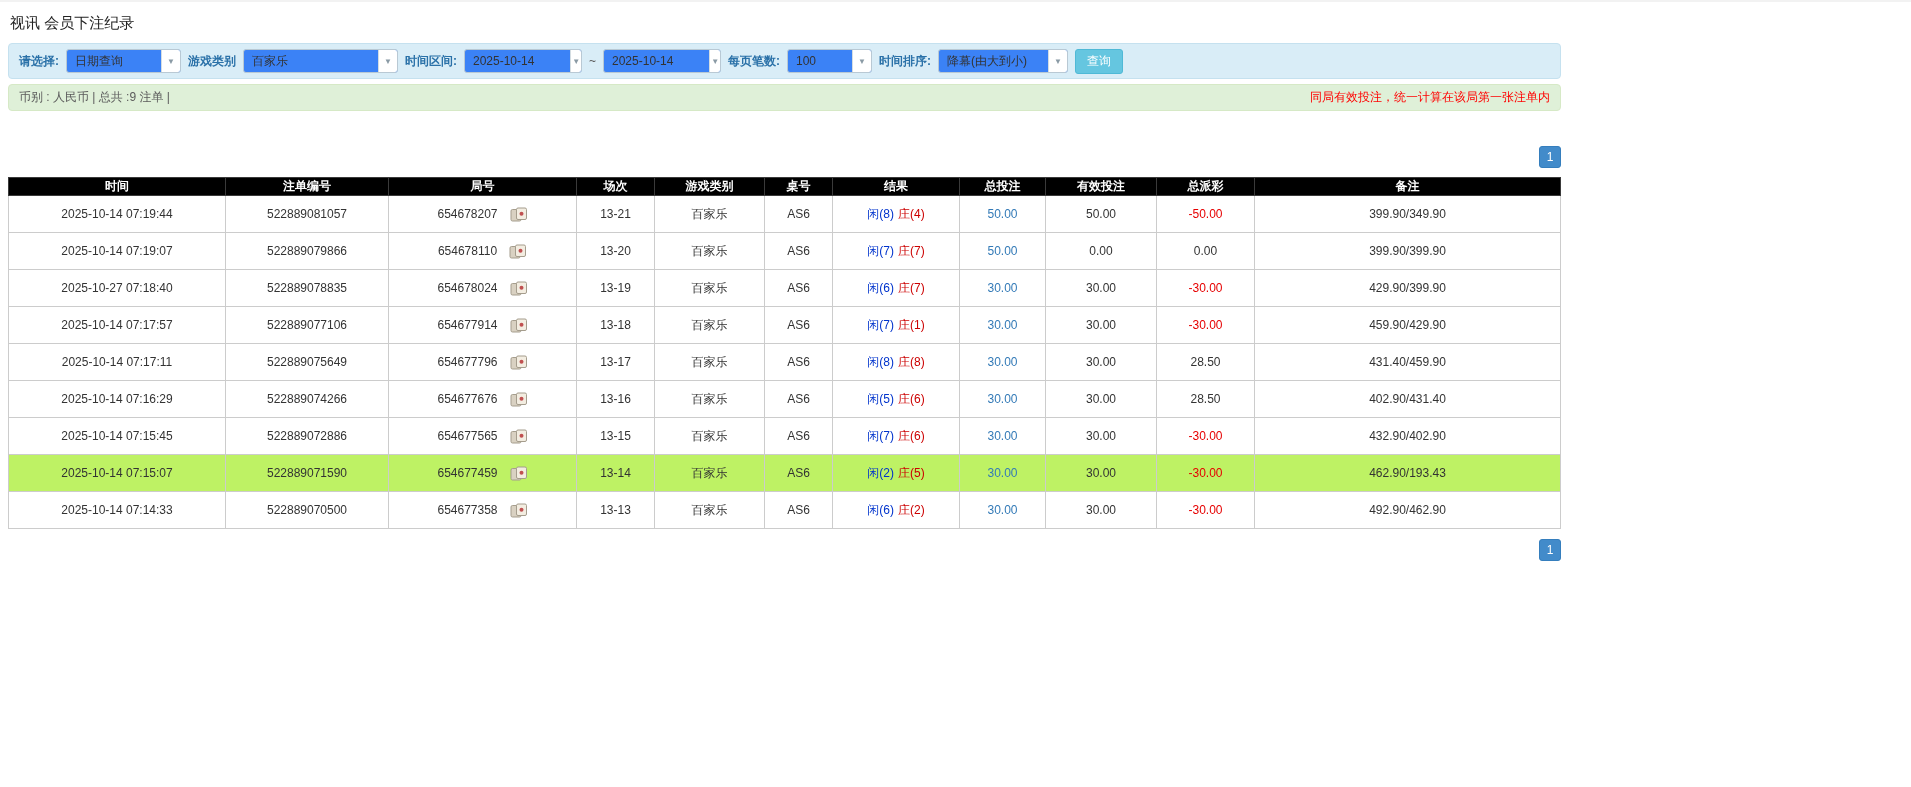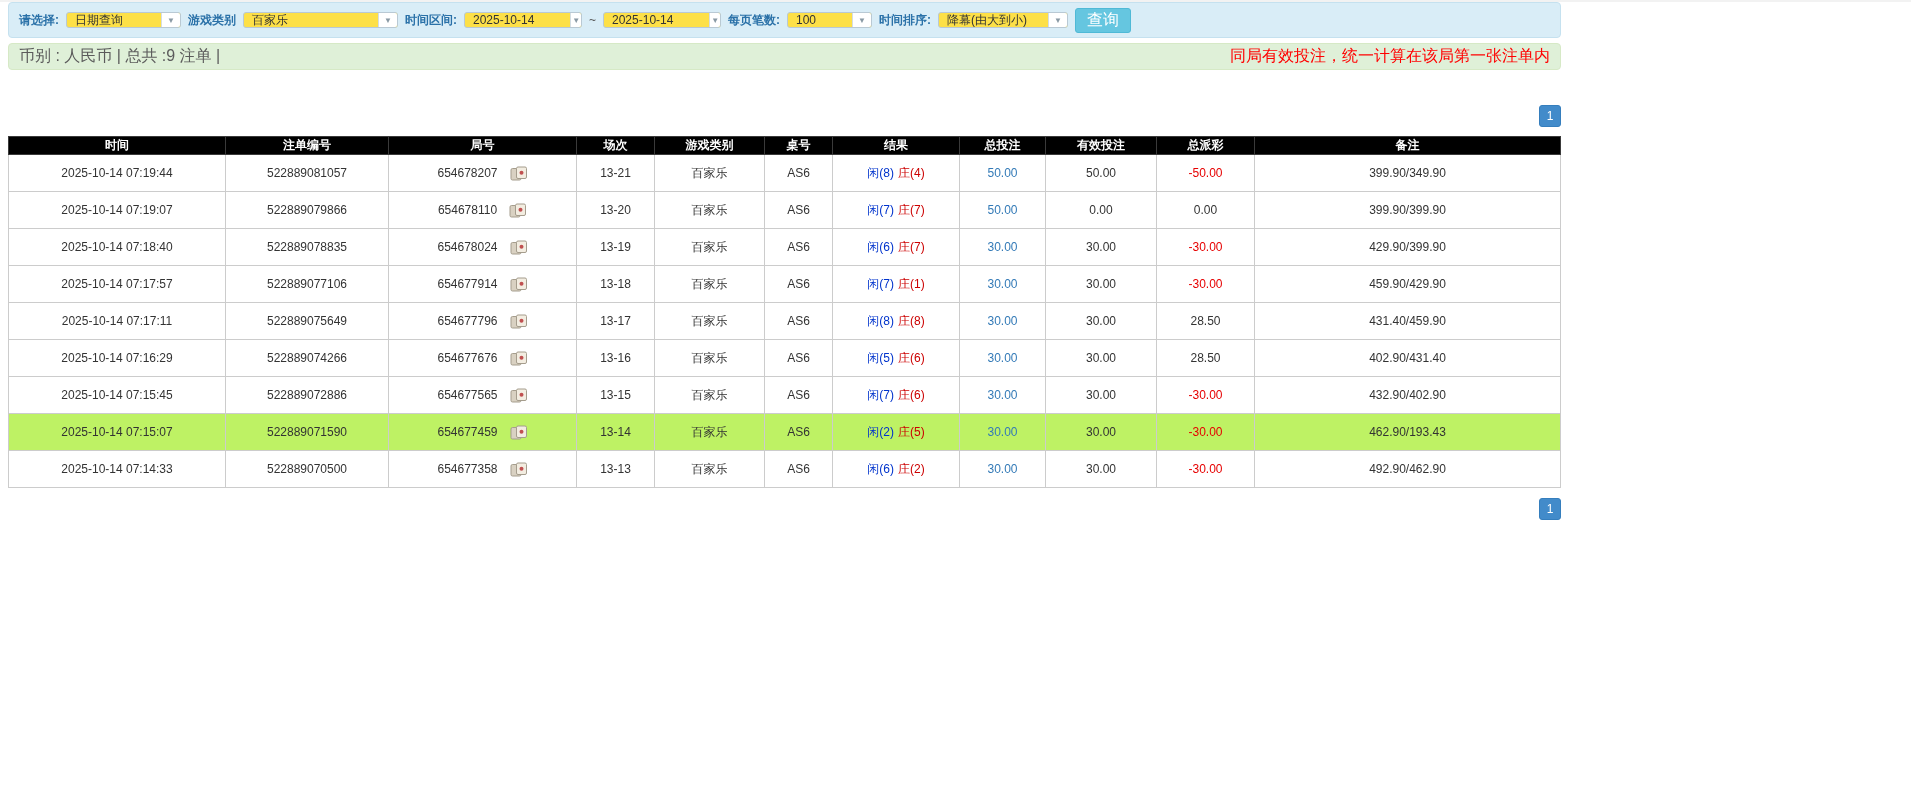--- a/index.html
+++ b/index.html
@@ -26,24 +26,24 @@
     border-radius: 4px;
     padding: 5px 10px;
     display: flex;
     align-items: center;
     gap: 7px;
     font-size: 12px;
     height: 36px;
   }
   .filter-label { color: #2a71a8; font-weight: bold; white-space: nowrap; }
   .combo {
-    background: #fde047;
+    background: #3b82f6;
     border: 1px solid #b9c9d4;
     border-radius: 3px;
-    height: 16px;
+    height: 24px;
     display: inline-flex;
     align-items: center;
     cursor: pointer;
     overflow: hidden;
   }
   .combo-text { padding: 0 8px; flex: 1; text-align: left; color: #333; white-space: nowrap; }
   .combo-arrow {
     width: 19px; height: 100%;
     border-left: 1px solid #d4dde2;
     display: flex; align-items: center; justify-content: center;
@@ -55,36 +55,36 @@
   .w85  { width: 85px; }
   .w130 { width: 130px; }
   .tilde { color: #555; }
   .btn-search {
     background: #65c6e0;
     border: 1px solid #4fb9d6;
     color: #fff;
     border-radius: 3px;
     height: 25px;
     padding: 0 11px;
-    font-size: 16px;
+    font-size: 12px;
     cursor: pointer;
     font-family: inherit;
   }
 
   
   .notice {
     margin-top: 5px;
     background: #dff0d8;
     border: 1px solid #d6e9c6;
     border-radius: 4px;
     padding: 6px 10px;
     display: flex;
     justify-content: space-between;
     align-items: center;
-    font-size: 16px;
+    font-size: 12px;
     height: 27px;
   }
   .notice-left { color: #5b5b5b; }
   .notice-right { color: #f00; }
 
   
   .pager { display: flex; justify-content: flex-end; }
   .pager-top { margin: 35px 0 9px; }
   .pager-bottom { margin: 10px 0 20px; }
   .page-btn {
@@ -127,20 +127,21 @@
   .res-player { color: #0033cc; }
   .res-banker { color: #cc0000; margin-left: 4px; }
   .round-wrap { display: inline-flex; align-items: center; gap: 12px; }
   .round-icon { display: inline-flex; cursor: pointer; }
 </style>
 </head>
 <body>
 
 <div class="page">
 
+  <h1 class="page-title">视讯 会员下注纪录</h1>
 
   <div class="filter-bar">
     <span class="filter-label">请选择:</span>
     <div class="combo w115">
       <span class="combo-text">日期查询</span>
       <span class="combo-arrow">▼</span>
     </div>
 
     <span class="filter-label">游戏类别</span>
     <div class="combo w155">
@@ -263,21 +264,21 @@
       <span class="res-player">闲(7)</span><span class="res-banker">庄(7)</span>
     </td>
     <td>
       <a class="bet-link">50.00</a>
     </td>
     <td>0.00</td>
     <td class="payout-cell">0.00</td>
     <td>399.90/399.90</td>
   </tr>
         <tr>
-    <td>2025-10-14 07:18:40</td>
+    <td>2025-10-27 07:18:40</td>
     <td>522889078835</td>
     <td>
       <span class="round-wrap">
         <span>654678024</span>
         <span class="round-icon">
           <svg width="18" height="15" viewBox="0 0 18 15">
             <rect x="1" y="2.5" width="10" height="11.5" rx="1.5" fill="#d9d1c2" stroke="#a59d8d" stroke-width="1"></rect>
             <rect x="6.5" y="1" width="10" height="11.5" rx="1.5" fill="#f3ede1" stroke="#a59d8d" stroke-width="1"></rect>
             <circle cx="11.5" cy="6.8" r="2" fill="#c05050"></circle>
           </svg>

